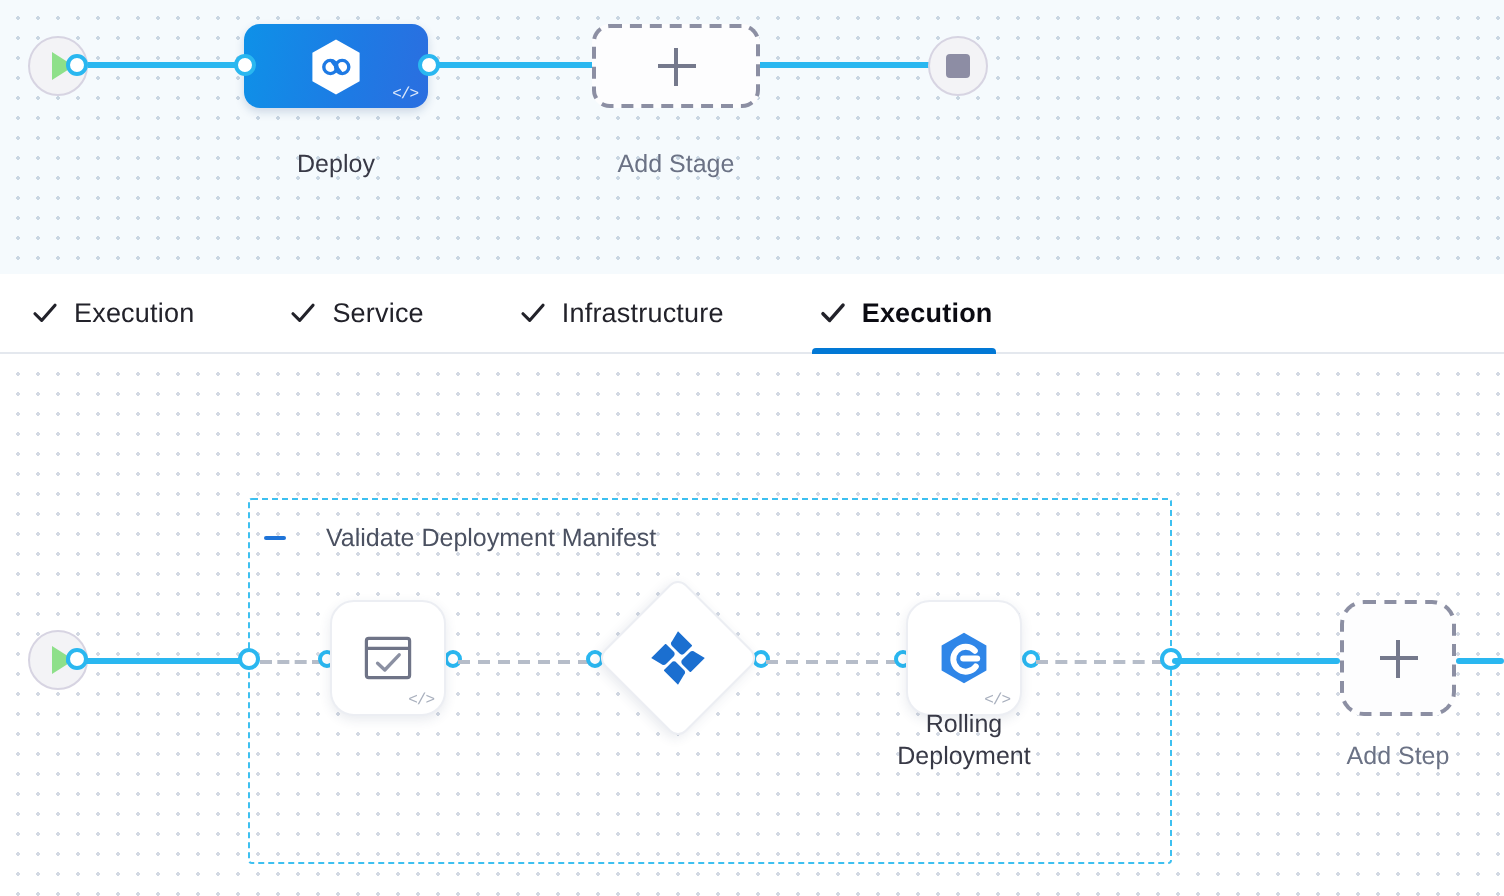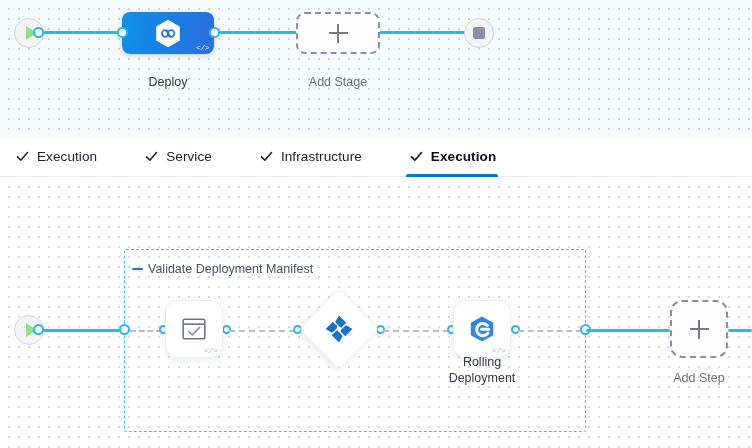--- a/index.html
+++ b/index.html
@@ -140,21 +140,21 @@
   .caption.muted { color: #6b7285; }
 
   
   .group-box {
     position: absolute;
     border: 1px dashed #3ec0f0;
     background: rgba(255,255,255,0.0);
     border-radius: 2px;
   }
   .group-title {
-    position: absolute; display: flex; align-items: center; gap: 5px;
+    position: absolute; display: flex; align-items: center; gap: 20px;
     font-size: 12.5px; color: #4b5161;
   }
   .collapse-dash {
     width: 11px; height: 2px; background: #1f74d8; border-radius: 1px;
     display: inline-block;
   }
 
   
   .step-node {
     position: absolute; width: 58px; height: 58px; border-radius: 12px;

